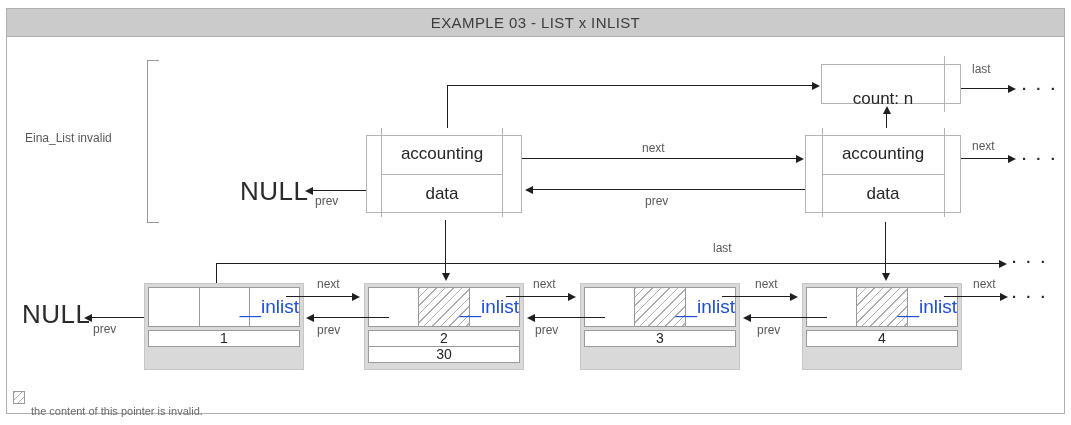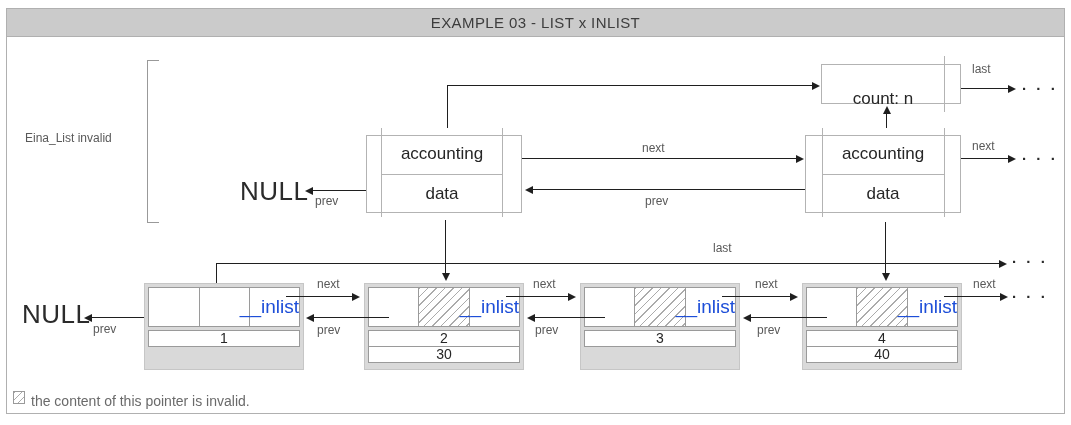--- a/index.html
+++ b/index.html
@@ -33,21 +33,21 @@
   .ncell{position:absolute;background:#fff;border:1px solid #9a9a9a}
   .ntop{left:3px;top:3px;width:152px;height:40px}
   .nval{left:3px;width:152px;height:17px;line-height:15px;text-align:center;font-size:14px;color:#262626}
   .ndiv{position:absolute;top:0;width:1px;height:38px;background:#9a9a9a}
   .hatch{position:absolute;left:49px;top:0;width:52px;height:38px;border-left:1px solid #9a9a9a;border-right:1px solid #9a9a9a;
          background:repeating-linear-gradient(135deg,#ababab 0,#ababab 1px,transparent 1px,transparent 6px)}
   .ninlist{position:absolute;left:0;top:0;width:150px;height:47px;line-height:38px;text-align:right;font-size:19px;color:#1d4ed8;z-index:2}
 
   .legend-swatch{position:absolute;left:13px;top:391px;width:12px;height:13px;border:1px solid #9a9a9a;
          background:repeating-linear-gradient(135deg,#ababab 0,#ababab 1px,transparent 1px,transparent 5px)}
-  .legend-text{position:absolute;left:31px;top:393px;font-size:14px;color:#6a6a6a;white-space:nowrap}
+  .legend-text{position:absolute;left:31px;top:405px;font-size:11px;color:#6a6a6a;white-space:nowrap}
 </style>
 </head>
 <body>
 
 <div id="canvas">
 
   <div class="page-border"></div>
   <div class="title-bar">
     <span>EXAMPLE 03 - LIST x INLIST</span>
   </div>
@@ -145,21 +145,20 @@
     </div>
     <div class="ncell nval" style="top:46px">3</div>
   </div>
 
   <div class="node" style="left:802px;top:283px">
     <div class="ncell ntop">
       <div class="hatch"></div>
       <div class="ninlist">__inlist</div>
     </div>
     <div class="ncell nval" style="top:46px">4</div>
-    <div class="ncell nval" style="top:62px">40</div>
   </div>
 
   <div class="hline" style="left:286px;top:296px;width:66px"></div>
   <div class="ah ah-r" style="left:352px;top:293px"></div>
   <div class="lbl" style="left:317px;top:277px">next</div>
 
   <div class="hline" style="left:506px;top:296px;width:62px"></div>
   <div class="ah ah-r" style="left:568px;top:293px"></div>
   <div class="lbl" style="left:533px;top:277px">next</div>
 

